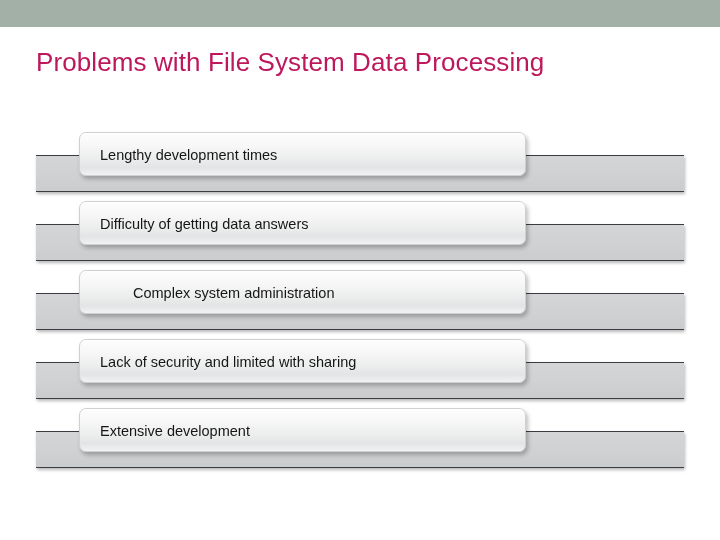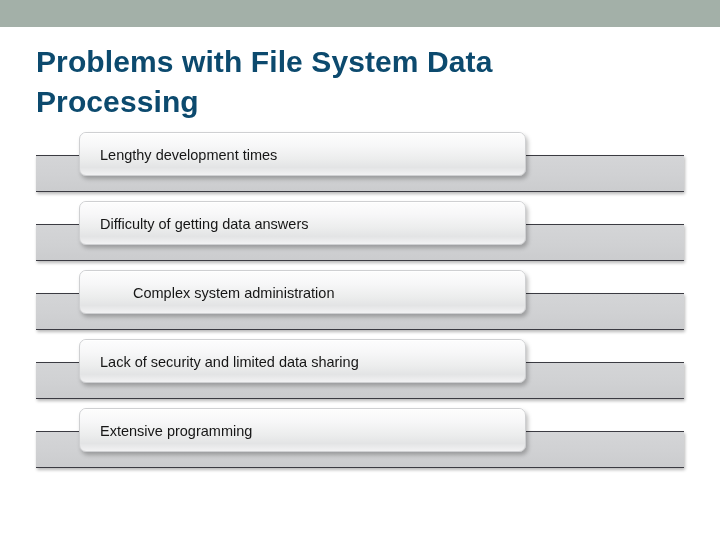--- a/index.html
+++ b/index.html
@@ -31,24 +31,24 @@
     height: 27px;
     background: #a3b0a8;
   }
 
   
   .slide-title {
     position: absolute;
     left: 36px;
     top: 42px;
     width: 600px;
-    color: #0c4a6e;
+    color: #be185d;
     font-family: "Liberation Sans", sans-serif;
-    font-size: 30px;
-    font-weight: 700;
+    font-size: 26px;
+    font-weight: 400;
     line-height: 40px;
     letter-spacing: 0.1px;
     white-space: pre-line;
   }
 
   
   .callout-list {
     position: absolute;
     left: 0;
     top: 0;
@@ -151,25 +151,25 @@
     <div class="callout-row" style="top:270px;">
       <div class="callout-bar"></div>
       <div class="callout-card">
         <span class="callout-text" style="left:18px;margin-left:35px;">Complex system administration</span>
       </div>
     </div>
 
     <div class="callout-row" style="top:339px;">
       <div class="callout-bar"></div>
       <div class="callout-card">
-        <span class="callout-text">Lack of security and limited data sharing</span>
+        <span class="callout-text">Lack of security and limited with sharing</span>
       </div>
     </div>
 
     <div class="callout-row" style="top:408px;">
       <div class="callout-bar"></div>
       <div class="callout-card">
-        <span class="callout-text">Extensive programming</span>
+        <span class="callout-text">Extensive development</span>
       </div>
     </div>
 
   </div>
 </div>
 
 </body></html>

